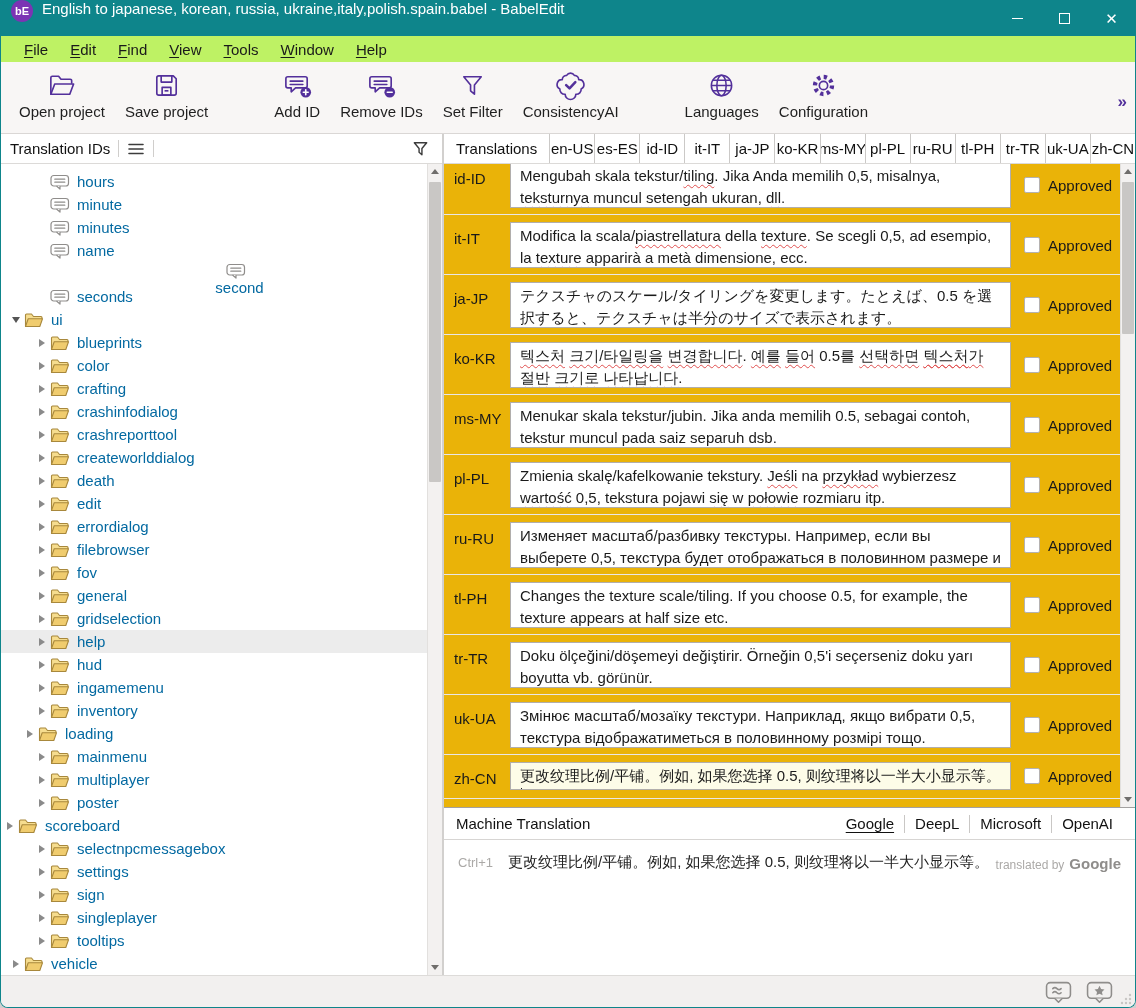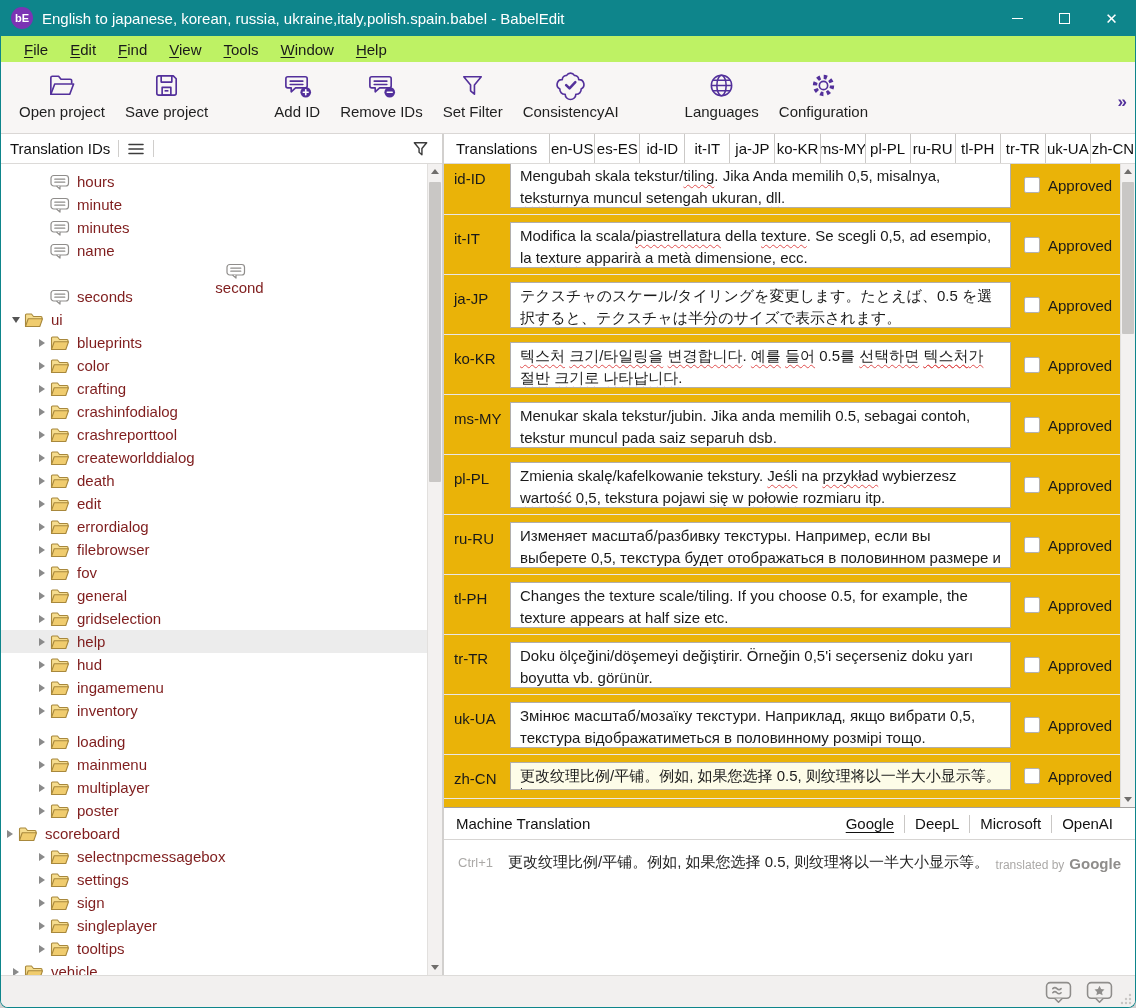--- a/index.html
+++ b/index.html
@@ -4,21 +4,21 @@
 <style>
   * { box-sizing: border-box; margin: 0; padding: 0; }
   html,body { background:#cfcfcf; }
   body { font-family:"Liberation Sans", sans-serif; }
   .window{
     width:1136px;height:1008px;background:#fff;position:relative;
     border-left:1px solid #0e858b;border-right:1px solid #0e858b;border-bottom:1px solid #0e858b;
     border-radius:0 0 8px 8px;overflow:hidden;
   }
   
-  .titlebar{height:36px;background:#0e858b;color:#fff;display:flex;align-items:center;padding-left:10px;}
+  .titlebar{height:36px;background:#0e858b;color:#fff;display:flex;align-items:flex-start;padding-left:10px;}
   .logo{width:22px;height:22px;border-radius:50%;background:#7b34b4;color:#fff;font-weight:bold;
         font-size:11px;display:flex;align-items:center;justify-content:center;margin-right:9px;flex:0 0 auto;}
   .title-text{font-size:15px;white-space:nowrap;}
   .win-controls{margin-left:auto;display:flex;height:36px;}
   .win-btn{width:47px;height:36px;display:flex;align-items:center;justify-content:center;color:#fff;}
   .glyph-min{width:11px;height:1px;background:#fff;display:block;}
   .glyph-max{width:11px;height:11px;border:1.2px solid #fff;display:block;}
   .glyph-close{font-size:15px;line-height:1;}
   
   .menubar{height:26px;background:#bef264;display:flex;align-items:center;padding-left:12px;font-size:15px;color:#1a1a1a;}
@@ -37,21 +37,21 @@
   .splitter{width:2px;background:#d2d0ce;}
   .right{flex:1;display:flex;flex-direction:column;background:#eab308;min-width:0;}
   .panel-header{height:30px;border-bottom:1px solid #dcdad8;display:flex;align-items:center;background:#fff;font-size:15px;color:#111;}
   .lp-title{padding-left:9px;}
   .hdr-sep{width:1px;height:17px;background:#d0cecc;margin:0 8px;}
   .hdr-spacer{flex:1;}
   .hdr-icon{display:flex;align-items:center;}
   .hdr-funnel{margin-right:12px;}
   
   .tree-viewport{flex:1;position:relative;overflow:hidden;background:#fff;padding-top:6px;}
-  .tree-row{height:23px;display:flex;align-items:center;font-size:15px;color:#7f1d1d;white-space:nowrap;}
+  .tree-row{height:23px;display:flex;align-items:center;font-size:15px;color:#0369a1;white-space:nowrap;}
   .tree-row.selected{background:#ececec;}
   .tw{width:17px;display:flex;justify-content:center;flex:0 0 auto;}
   .tri-right{width:0;height:0;border-left:6px solid #8a8a8a;border-top:4.5px solid transparent;border-bottom:4.5px solid transparent;}
   .tri-down{width:0;height:0;border-top:6px solid #555;border-left:4.5px solid transparent;border-right:4.5px solid transparent;}
   .tree-icon{width:21px;height:17px;margin-right:6px;display:flex;align-items:center;flex:0 0 auto;}
   .tree-icon svg{width:20px;height:16px;display:block;}
   .vscroll{position:absolute;right:0;top:0;bottom:0;width:15px;background:#f3f1f0;border-left:1px solid #e2e0de;}
   .vs-up,.vs-down{position:absolute;left:0;width:14px;height:15px;display:flex;align-items:center;justify-content:center;}
   .vs-up{top:0;} .vs-down{bottom:0;}
   .arr-up{width:0;height:0;border-bottom:5px solid #6f6d6b;border-left:4px solid transparent;border-right:4px solid transparent;}
@@ -509,21 +509,21 @@
                 <i class="tri-right"></i>
               </span>
               <span class="tree-icon">
                 <svg viewBox="0 0 20 16">
                   <path d="M1.5 14.5 V3 a1 1 0 0 1 1-1 h5 l2 2.5 h7.5 a1 1 0 0 1 1 1 V7" fill="#f6dd8f" stroke="#a8883c" stroke-width="1.1" stroke-linejoin="round"></path>
                   <path d="M1.5 14.5 L4.2 6.8 h14.3 L15.8 14.5 z" fill="#f0cc6e" stroke="#a8883c" stroke-width="1.1" stroke-linejoin="round"></path>
                 </svg>
               </span>
               <span class="tree-label">inventory</span>
             </div>
-            <div class="tree-row" style="padding-left: 32px; margin-top: 8px;">
+            <div class="tree-row" style="padding-left: 20px;">
               <span class="tw">
                 <i class="tri-right"></i>
               </span>
               <span class="tree-icon">
                 <svg viewBox="0 0 20 16">
                   <path d="M1.5 14.5 V3 a1 1 0 0 1 1-1 h5 l2 2.5 h7.5 a1 1 0 0 1 1 1 V7" fill="#f6dd8f" stroke="#a8883c" stroke-width="1.1" stroke-linejoin="round"></path>
                   <path d="M1.5 14.5 L4.2 6.8 h14.3 L15.8 14.5 z" fill="#f0cc6e" stroke="#a8883c" stroke-width="1.1" stroke-linejoin="round"></path>
                 </svg>
               </span>
               <span class="tree-label">loading</span>

